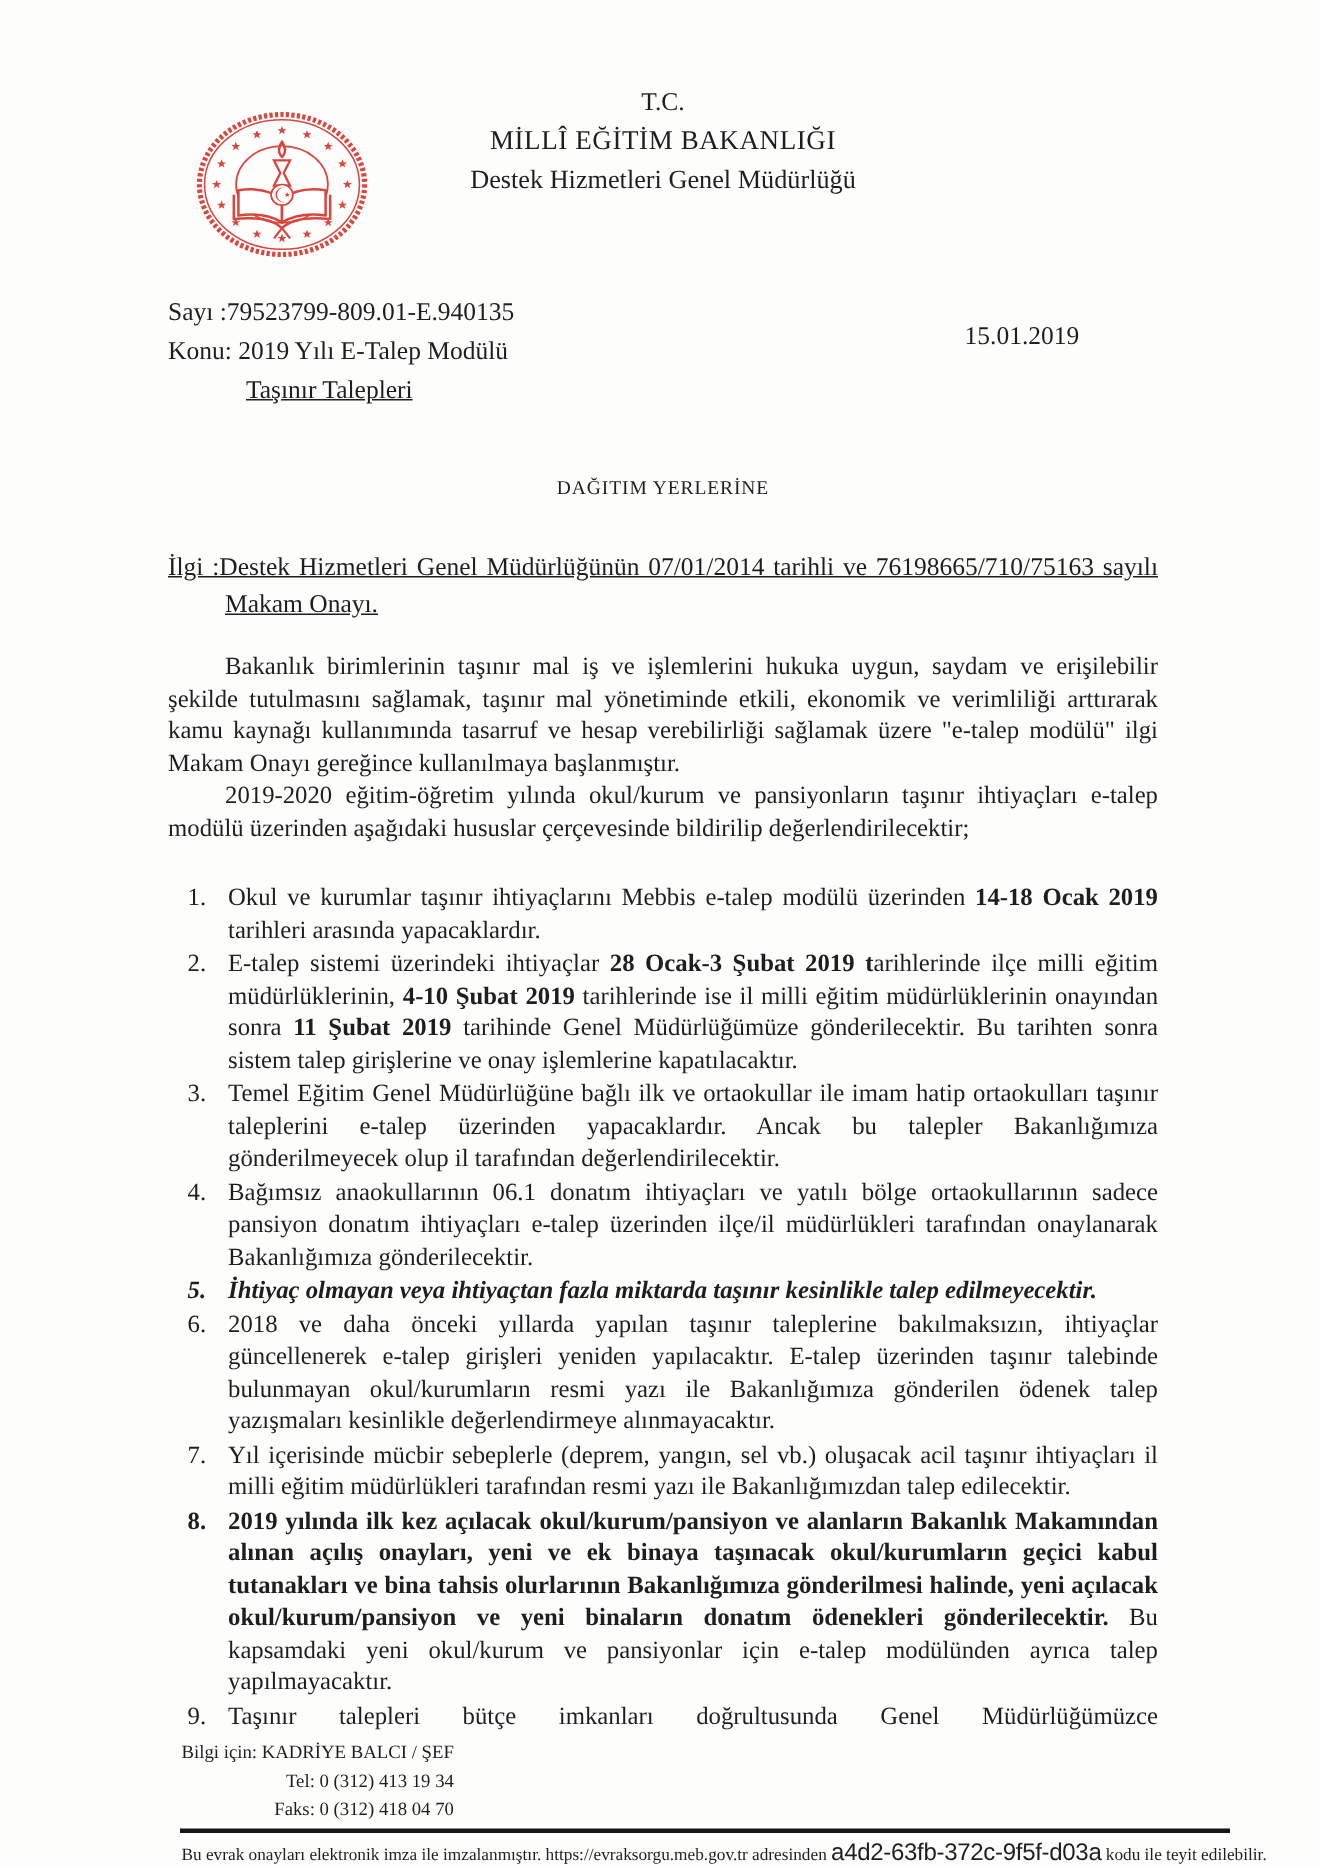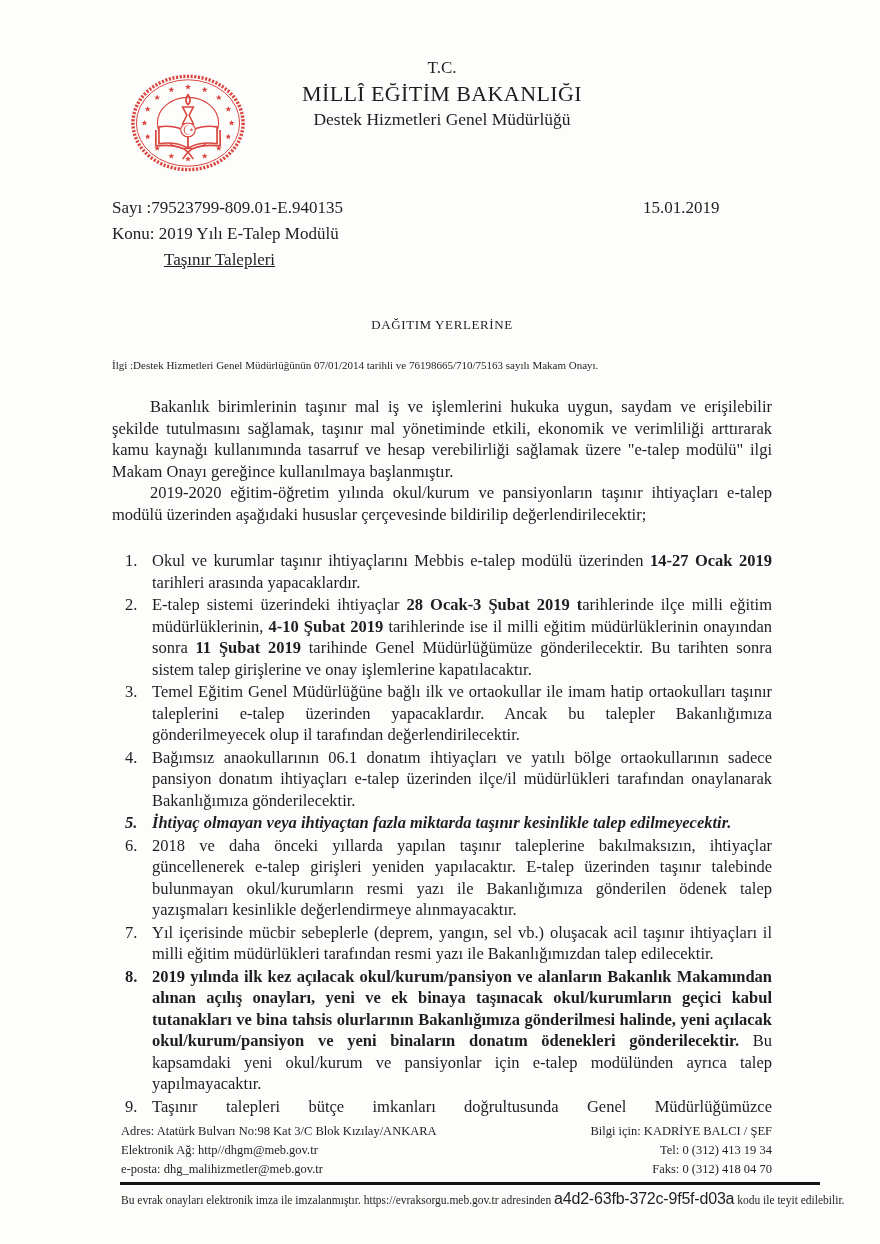--- a/index.html
+++ b/index.html
@@ -5,30 +5,30 @@
   html,body{margin:0;padding:0;background:#ffffff;}
   .page{
     position:relative;width:880px;height:1244px;background:#fdfdfc;overflow:hidden;
     font-family:"Liberation Serif","DejaVu Serif",serif;color:#1e1e1e;
   }
   .content{padding:0 108px 0 112px;}
   
   .logo{position:absolute;left:110px;top:58px;width:156px;height:130px;}
   .titles{padding-top:56px;text-align:center;}
   .t-tc{font-size:17px;line-height:24px;}
-  .t-min{font-size:22px;line-height:27px;letter-spacing:.4px;}
+  .t-min{font-size:18px;line-height:27px;letter-spacing:.4px;}
   .t-dep{font-size:17.5px;line-height:24px;}
   
   .meta{position:relative;margin-top:64px;font-size:17px;line-height:26px;}
-  .meta-date{position:absolute;left:531px;top:0;}
+  .meta-date{position:absolute;left:531px;top:16px;}
   .konu2{padding-left:52px;text-decoration:underline;}
   
   .recipient{margin-top:40px;text-align:center;font-size:13px;line-height:24px;letter-spacing:.6px;}
   
-  .ilgi{margin-top:16px;font-size:11px;line-height:25px;text-align:justify;padding-left:38px;text-indent:-38px;}
+  .ilgi{margin-top:28px;font-size:17px;line-height:25px;text-align:justify;padding-left:38px;text-indent:-38px;text-decoration:underline;}
   
   .bodytext{margin-top:18px;font-size:16.5px;line-height:21.5px;text-align:justify;}
   .bodytext p{margin:0;text-indent:38px;}
   
   .list{margin-top:25px;margin-left:13px;font-size:16.5px;line-height:21.5px;}
   .li{display:flex;margin-bottom:1px;}
   .num{flex:0 0 27px;}
   .li-text{flex:1;text-align:justify;}
   .b{font-weight:bold;}
   .li.bold-italic{font-weight:bold;font-style:italic;}
@@ -109,21 +109,21 @@
     <div class="ilgi">İlgi :Destek Hizmetleri Genel Müdürlüğünün 07/01/2014 tarihli ve 76198665/710/75163 sayılı Makam Onayı.</div>
 
     <div class="bodytext">
       <p>Bakanlık birimlerinin taşınır mal iş ve işlemlerini hukuka uygun, saydam ve erişilebilir şekilde tutulmasını sağlamak, taşınır mal yönetiminde etkili, ekonomik ve verimliliği arttırarak kamu kaynağı kullanımında tasarruf ve hesap verebilirliği sağlamak üzere "e-talep modülü"  ilgi Makam Onayı gereğince kullanılmaya başlanmıştır.</p>
       <p>2019-2020 eğitim-öğretim yılında okul/kurum ve pansiyonların taşınır ihtiyaçları e-talep modülü üzerinden aşağıdaki hususlar çerçevesinde bildirilip değerlendirilecektir;</p>
     </div>
 
     <div class="list">
         <div class="li normal">
           <span class="num">1.</span>
-          <div class="li-text"><span>Okul ve kurumlar taşınır ihtiyaçlarını Mebbis e-talep modülü üzerinden </span><span class="b">14-27 Ocak 2019</span><span> tarihleri arasında yapacaklardır.</span></div>
+          <div class="li-text"><span>Okul ve kurumlar taşınır ihtiyaçlarını Mebbis e-talep modülü üzerinden </span><span class="b">14-18 Ocak 2019</span><span> tarihleri arasında yapacaklardır.</span></div>
         </div>
         <div class="li normal">
           <span class="num">2.</span>
           <div class="li-text"><span>E-talep sistemi üzerindeki ihtiyaçlar </span><span class="b">28 Ocak-3 Şubat 2019 t</span><span>arihlerinde ilçe milli eğitim müdürlüklerinin, </span><span class="b">4-10 Şubat 2019</span><span> tarihlerinde ise il milli eğitim müdürlüklerinin onayından sonra </span><span class="b">11 Şubat 2019</span><span> tarihinde  Genel Müdürlüğümüze gönderilecektir. Bu tarihten sonra sistem talep girişlerine ve onay işlemlerine kapatılacaktır.</span></div>
         </div>
         <div class="li normal">
           <span class="num">3.</span>
           <div class="li-text"><span>Temel Eğitim Genel Müdürlüğüne bağlı ilk ve ortaokullar ile imam hatip ortaokulları taşınır taleplerini e-talep üzerinden yapacaklardır. Ancak bu talepler Bakanlığımıza gönderilmeyecek olup il tarafından değerlendirilecektir.</span></div>
         </div>
         <div class="li normal">
@@ -146,25 +146,20 @@
           <span class="num">8.</span>
           <div class="li-text"><span class="b">2019 yılında ilk kez açılacak okul/kurum/pansiyon ve alanların Bakanlık Makamından alınan açılış onayları, yeni ve ek binaya taşınacak okul/kurumların geçici kabul tutanakları ve bina tahsis olurlarının  Bakanlığımıza gönderilmesi halinde, yeni açılacak okul/kurum/pansiyon ve yeni binaların donatım ödenekleri gönderilecektir.</span><span>   Bu kapsamdaki yeni okul/kurum ve pansiyonlar için e-talep modülünden ayrıca talep yapılmayacaktır.</span></div>
         </div>
         <div class="li justify-last">
           <span class="num">9.</span>
           <div class="li-text"><span>Taşınır talepleri bütçe imkanları doğrultusunda Genel Müdürlüğümüzce</span></div>
         </div>
       </div>
 
     <div class="footer">
-      <div class="f-left">
-        <div>Adres: Atatürk Bulvarı No:98 Kat 3/C Blok Kızılay/ANKARA</div>
-        <div>Elektronik Ağ: http//dhgm@meb.gov.tr</div>
-        <div>e-posta: dhg_malihizmetler@meb.gov.tr</div>
-      </div>
       <div class="f-right">
         <div>Bilgi için:  KADRİYE BALCI / ŞEF</div>
         <div>Tel:  0 (312) 413 19 34</div>
         <div>Faks:  0 (312) 418 04 70</div>
       </div>
     </div>
 
     <div class="rule"></div>
 
     <div class="verify">

